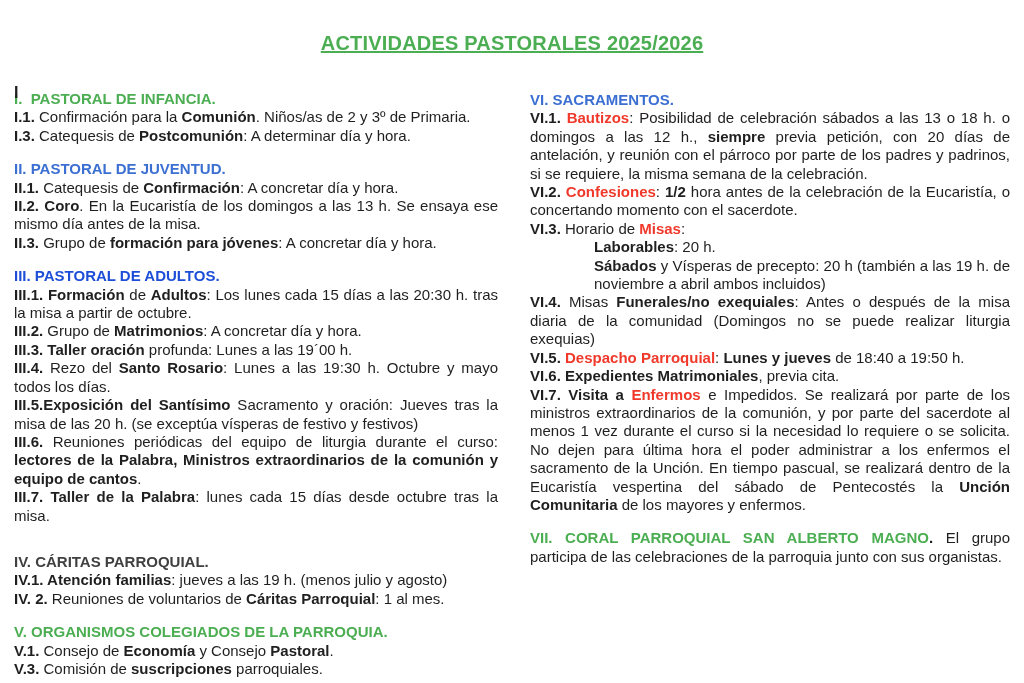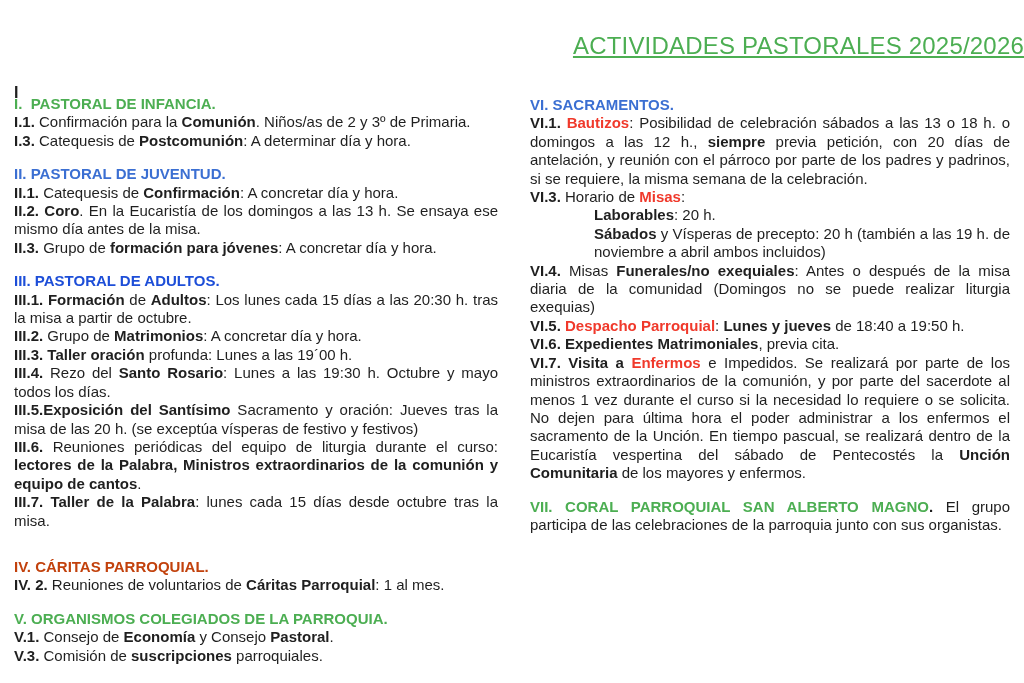--- a/index.html
+++ b/index.html
@@ -13,23 +13,23 @@
     color: #1f1f1f;
   }
   .page {
     position: relative;
     width: 1024px;
     height: 683px;
     background: #ffffff;
   }
   .doc-title {
     margin: 32px 0 0 0;
-    text-align: right;
-    font-size: 24px;
-    font-weight: normal;
+    text-align: center;
+    font-size: 20px;
+    font-weight: bold;
     text-decoration: underline;
     letter-spacing: 0.2px;
     white-space: pre-wrap;
   }
   .stray-mark {
     position: absolute;
     left: 14px;
     top: 52px;
     font-size: 16px;
     font-weight: bold;
@@ -85,33 +85,35 @@
           <h2 style="color: #1d4ed8;">III. PASTORAL DE ADULTOS.</h2>
           <p><span class="b">III.1.</span><span> </span><span class="b">Formación</span><span> de </span><span class="b">Adultos</span><span>: Los lunes cada 15 días a las 20:30 h. tras la misa a partir de octubre.</span></p>
           <p><span class="b">III.2.</span><span> Grupo de </span><span class="b">Matrimonios</span><span>: A concretar día y hora.</span></p>
           <p><span class="b">III.3.</span><span> </span><span class="b">Taller oración</span><span> profunda: Lunes a las 19´00 h.</span></p>
           <p><span class="b">III.4.</span><span> Rezo del </span><span class="b">Santo Rosario</span><span>: Lunes a las 19:30 h. Octubre y mayo todos los días.</span></p>
           <p><span class="b">III.5.Exposición del Santísimo</span><span> Sacramento y oración: Jueves tras la misa de las 20 h. (se exceptúa vísperas de festivo y festivos)</span></p>
           <p><span class="b">III.6.</span><span> Reuniones periódicas del equipo de liturgia durante el curso: </span><span class="b">lectores de la Palabra, Ministros extraordinarios de la comunión y equipo de cantos</span><span>.</span></p>
           <p><span class="b">III.7. Taller de la Palabra</span><span>: lunes cada 15 días desde octubre tras la misa.</span></p>
         </section>
         <section>
-          <h2 style="color: #c2410c; margin-top: 28px;">IV. CÁRITAS PARROQUIAL.</h2>
+          <h2 style="color: #404040; margin-top: 28px;">IV. CÁRITAS PARROQUIAL.</h2>
+          <p><span class="b">IV.1. Atención familias</span><span>: jueves a las 19 h. (menos julio y agosto)</span></p>
           <p><span class="b">IV. 2.</span><span> Reuniones de voluntarios de </span><span class="b">Cáritas Parroquial</span><span>: 1 al mes.</span></p>
         </section>
         <section>
           <h2 style="color: rgb(76, 174, 82); margin-top: 12px;">V. ORGANISMOS COLEGIADOS DE LA PARROQUIA.</h2>
           <p><span class="b">V.1.</span><span> Consejo de </span><span class="b">Economía</span><span> y Consejo </span><span class="b">Pastoral</span><span>.</span></p>
           <p><span class="b">V.3.</span><span> Comisión de </span><span class="b">suscripciones</span><span> parroquiales.</span></p>
         </section>
       </div>
     <div class="col col-right" id="col-right">
         <section>
           <h2 style="color: rgb(59, 111, 210); margin-top: 13px;">VI. SACRAMENTOS.</h2>
           <p><span class="b">VI.1.</span><span> </span><span class="b" style="color: rgb(240, 57, 43);">Bautizos</span><span>: Posibilidad de celebración sábados a las 13 o 18 h. o domingos a las 12 h., </span><span class="b">siempre</span><span> previa petición, con 20 días de antelación, y reunión con el párroco por parte de los padres y padrinos, si se requiere, la misma semana de la celebración.</span></p>
+          <p><span class="b">VI.2.</span><span> </span><span class="b" style="color: rgb(240, 57, 43);">Confesiones</span><span>: </span><span class="b">1/2</span><span> hora antes de la celebración de la Eucaristía, o concertando momento con el sacerdote.</span></p>
           <p><span class="b">VI.3.</span><span> Horario de </span><span class="b" style="color: rgb(240, 57, 43);">Misas</span><span>:</span></p>
           <p class="indent"><span class="b">Laborables</span><span>: 20 h.</span></p>
           <p class="indent"><span class="b">Sábados</span><span> y Vísperas de precepto: 20 h (también a las 19 h. de noviembre a abril ambos incluidos)</span></p>
           <p><span class="b">VI.4.</span><span> Misas </span><span class="b">Funerales/no exequiales</span><span>: Antes o después de la misa diaria de la comunidad (Domingos no se puede realizar liturgia exequias)</span></p>
           <p><span class="b">VI.5.</span><span> </span><span class="b" style="color: rgb(240, 57, 43);">Despacho Parroquial</span><span>: </span><span class="b">Lunes y jueves</span><span> de 18:40 a 19:50 h.</span></p>
           <p><span class="b">VI.6. Expedientes Matrimoniales</span><span>, previa cita.</span></p>
           <p><span class="b">VI.7. Visita a </span><span class="b" style="color: rgb(240, 57, 43);">Enfermos</span><span> e Impedidos. Se realizará por parte de los ministros extraordinarios de la comunión, y por parte del sacerdote al menos 1 vez durante el curso si la necesidad lo requiere o se solicita. No dejen para última hora el poder administrar a los enfermos el sacramento de la Unción. En tiempo pascual, se realizará dentro de la Eucaristía vespertina del sábado de Pentecostés la </span><span class="b">Unción Comunitaria</span><span> de los mayores y enfermos.</span></p>
         </section>
         <section>
           <p><span class="b" style="color: rgb(76, 174, 82); margin-top: 40px;">VII. CORAL PARROQUIAL SAN ALBERTO MAGNO</span><span class="b">.</span><span> El grupo participa de las celebraciones de la parroquia junto con sus organistas.</span></p>

